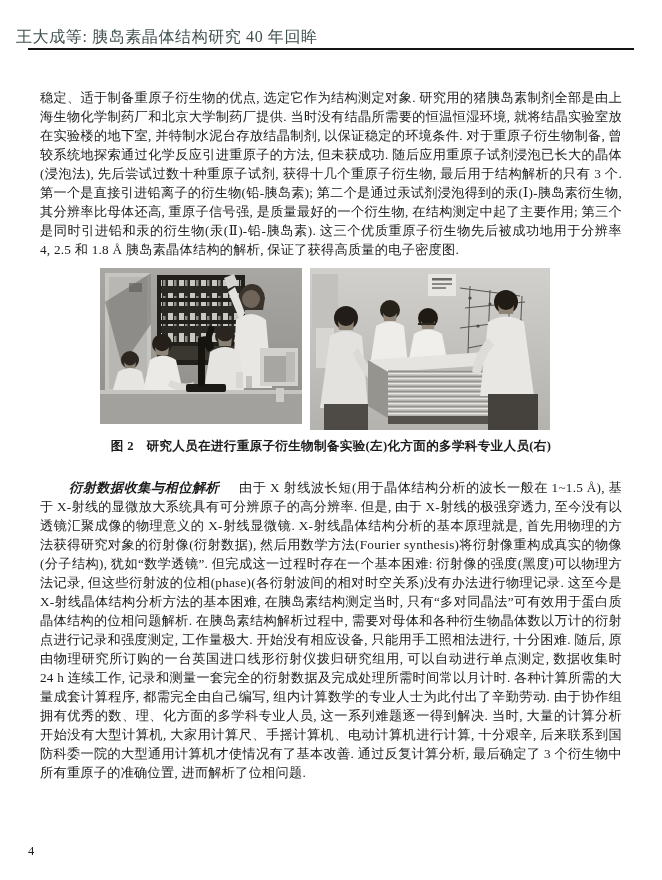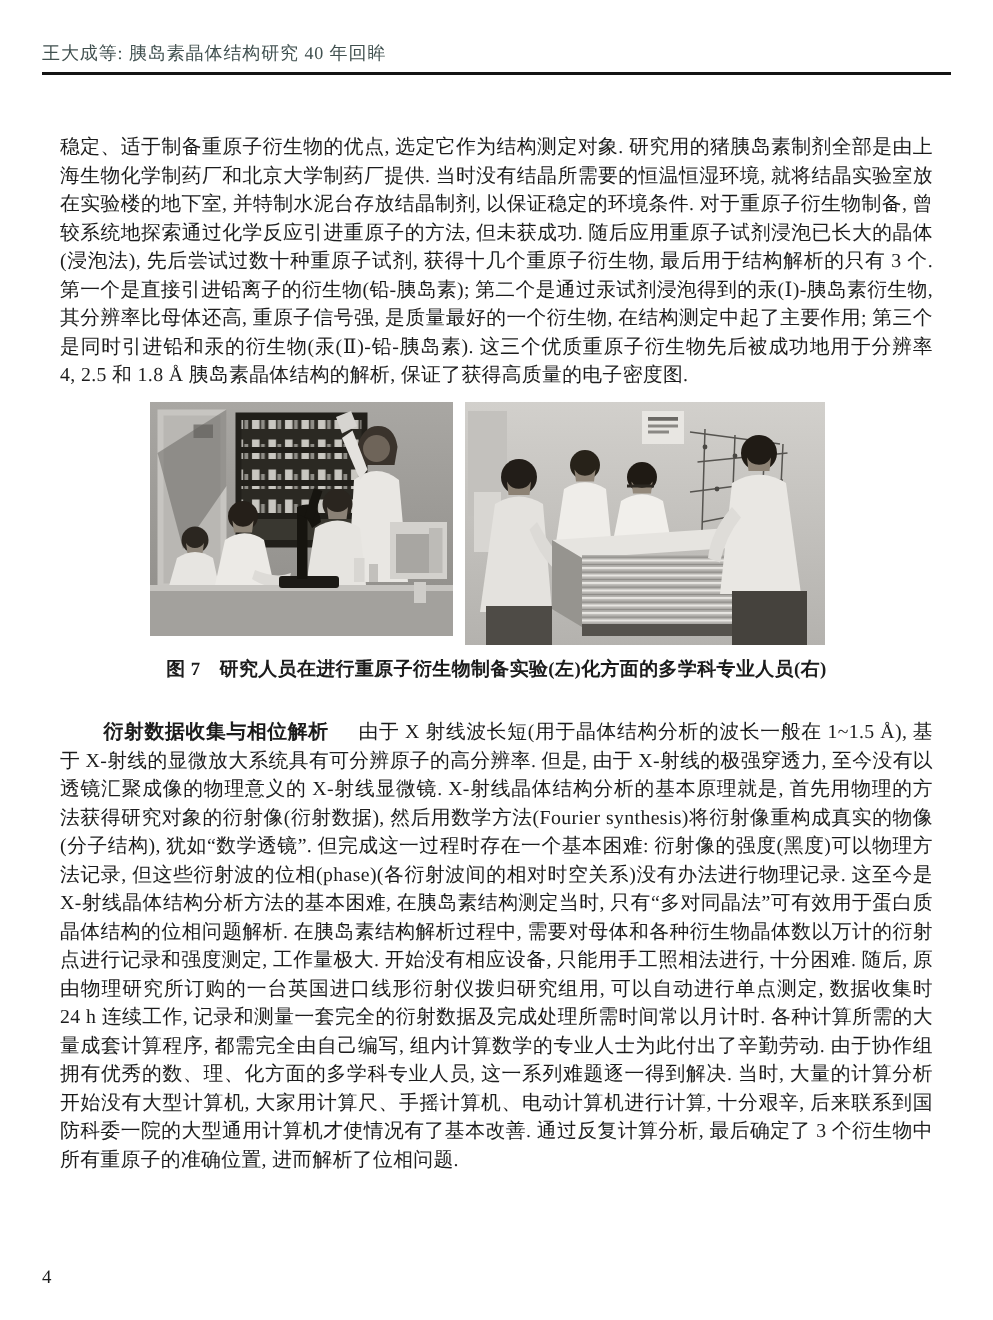--- a/index.html
+++ b/index.html
@@ -1,34 +1,34 @@
 <!DOCTYPE html>
 <html><head>
 <meta charset="utf-8">
 <style>
   html,body{margin:0;padding:0;background:#ffffff;}
   .page{
     position:relative;width:662px;height:880px;background:#ffffff;overflow:hidden;
     font-family:"Liberation Serif","DejaVu Serif",serif;color:#1c1c1c;
   }
   .running-header{
-    position:absolute;left:28px;top:27px;font-size:12px;letter-spacing:.6px;color:#40504f;
+    position:absolute;left:16px;top:27px;font-size:16px;letter-spacing:.6px;color:#40504f;
   }
   .header-rule{
     position:absolute;left:28px;top:48px;width:606px;height:2px;background:#141414;
   }
   .textblock{
     position:absolute;left:28px;width:606px;
     font-size:13.2px;line-height:19px;text-align:justify;letter-spacing:.25px;
   }
   .textblock p{margin:12px;}
   #para1{top:76px;}
   #para23{top:466px;}
   .indent p{text-indent:2.2em;}
-  .lead{font-weight:bold;margin-right:1.5em;}
+  .lead{font-weight:bold;margin-right:1.5em;font-style:italic;}
   .figure-row{
     position:absolute;left:100px;top:268px;display:flex;align-items:flex-start;gap:8px;
   }
   .photo{display:block;background:#9a9a98;}
   .figure-caption{
     position:absolute;left:28px;top:438px;width:606px;text-align:center;
     font-weight:bold;font-size:12.6px;letter-spacing:.3px;
   }
   .figure-caption .fig-label{margin-right:1em;}
   .page-number{position:absolute;left:28px;top:844px;font-size:12.6px;}
@@ -164,21 +164,21 @@
 
       <circle cx="196" cy="34" r="12" fill="#201b15"></circle>
       <path d="M188 37 a9 9 0 0 0 16 0 l-1 9 h-14 Z" fill="#8e8375"></path>
       <path d="M170 128 L178 54 q18 -11 36 0 l10 74 Z" fill="#e9e7e3"></path>
       <path d="M178 70 q-14 16 -16 34 l8 3 q4 -18 14 -30 Z" fill="#dedcd8"></path>
       <rect x="178" y="126" width="50" height="36" fill="#45423d"></rect>
     </svg>
   </div>
 
   <div class="figure-caption">
-    <span class="fig-label">图 7</span><span>研究人员在进行重原子衍生物制备实验(左)化方面的多学科专业人员(右)</span>
+    <span class="fig-label">图 2</span><span>研究人员在进行重原子衍生物制备实验(左)化方面的多学科专业人员(右)</span>
   </div>
 
   <div class="textblock indent" id="para23">
     <p><span class="lead">衍射数据收集与相位解析</span><span>由于 X 射线波长短(用于晶体结构分析的波长一般在 1~1.5 Å), 基于 X-射线的显微放大系统具有可分辨原子的高分辨率. 但是, 由于 X-射线的极强穿透力, 至今没有以透镜汇聚成像的物理意义的 X-射线显微镜. X-射线晶体结构分析的基本原理就是, 首先用物理的方法获得研究对象的衍射像(衍射数据), 然后用数学方法(Fourier synthesis)将衍射像重构成真实的物像(分子结构), 犹如“数学透镜”. 但完成这一过程时存在一个基本困难: 衍射像的强度(黑度)可以物理方法记录, 但这些衍射波的位相(phase)(各衍射波间的相对时空关系)没有办法进行物理记录. 这至今是 X-射线晶体结构分析方法的基本困难, 在胰岛素结构测定当时, 只有“多对同晶法”可有效用于蛋白质晶体结构的位相问题解析. 在胰岛素结构解析过程中, 需要对母体和各种衍生物晶体数以万计的衍射点进行记录和强度测定, 工作量极大. 开始没有相应设备, 只能用手工照相法进行, 十分困难. 随后, 原由物理研究所订购的一台英国进口线形衍射仪拨归研究组用, 可以自动进行单点测定, 数据收集时 24 h 连续工作, 记录和测量一套完全的衍射数据及完成处理所需时间常以月计时. 各种计算所需的大量成套计算程序, 都需完全由自己编写, 组内计算数学的专业人士为此付出了辛勤劳动. 由于协作组拥有优秀的数、理、化方面的多学科专业人员, 这一系列难题逐一得到解决. 当时, 大量的计算分析开始没有大型计算机, 大家用计算尺、手摇计算机、电动计算机进行计算, 十分艰辛, 后来联系到国防科委一院的大型通用计算机才使情况有了基本改善. 通过反复计算分析, 最后确定了 3 个衍生物中所有重原子的准确位置, 进而解析了位相问题.</span></p>
   </div>
 
   <div class="page-number">4</div>
 
 </div>
 

